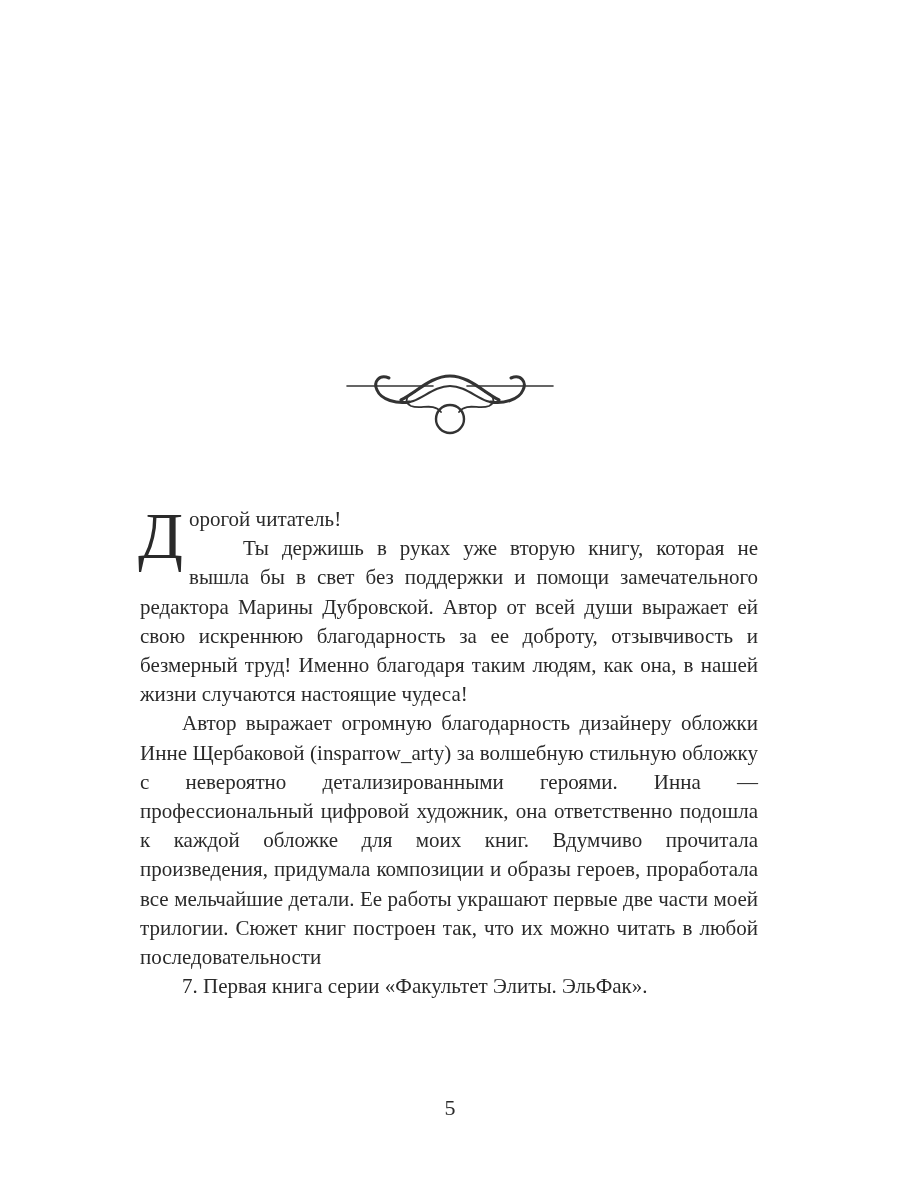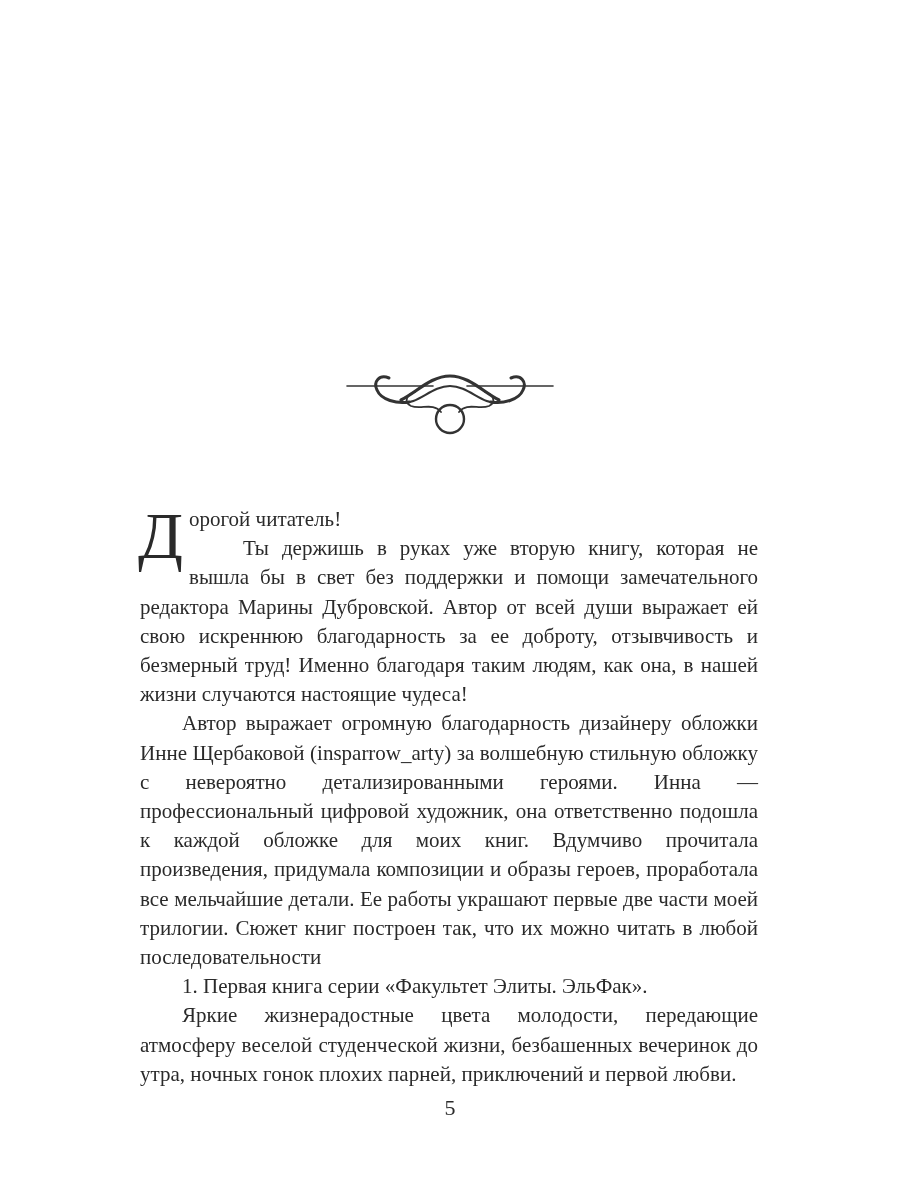--- a/index.html
+++ b/index.html
@@ -43,18 +43,17 @@
       <path d="M140 20 C148 22 152 30 144 34 C134 38 122 30 114 40" stroke-width="1.8"></path>
       <circle cx="105" cy="47" r="14" stroke-width="2.4"></circle>
     </g>
   </svg>
 
   <div class="text">
     <p class="first">
       <span class="dropcap">Д</span><span class="greeting">орогой читатель!</span><span class="indent1"></span><span>Ты держишь в руках уже вторую книгу, которая не вышла бы в свет без поддержки и помощи замечательного редактора Марины Дубровской. Автор от всей души выражает ей свою искреннюю благодарность за ее доброту, отзывчивость и безмерный труд! Именно благодаря таким людям, как она, в нашей жизни случаются настоящие чудеса!</span>
     </p>
     <p>Автор выражает огромную благодарность дизайнеру обложки Инне Щербаковой (insparrow_arty) за волшебную стильную обложку с невероятно детализированными героями. Инна — профессиональный цифровой художник, она ответственно подошла к каждой обложке для моих книг. Вдумчиво прочитала произведения, придумала композиции и образы героев, проработала все мельчайшие детали. Ее работы украшают первые две части моей трилогии. Сюжет книг построен так, что их можно читать в любой последовательности</p>
-    <p>1. Первая книга серии «Факультет Элиты. ЭльФак».</p>
-    <p>Яркие жизнерадостные цвета молодости, передающие атмосферу веселой студенческой жизни, безбашенных вечеринок до утра, ночных гонок плохих парней, приключений и первой любви.</p>
+    <p>7. Первая книга серии «Факультет Элиты. ЭльФак».</p>
   </div>
 
   <div class="page-number">5</div>
 </div>
 
 </body></html>

